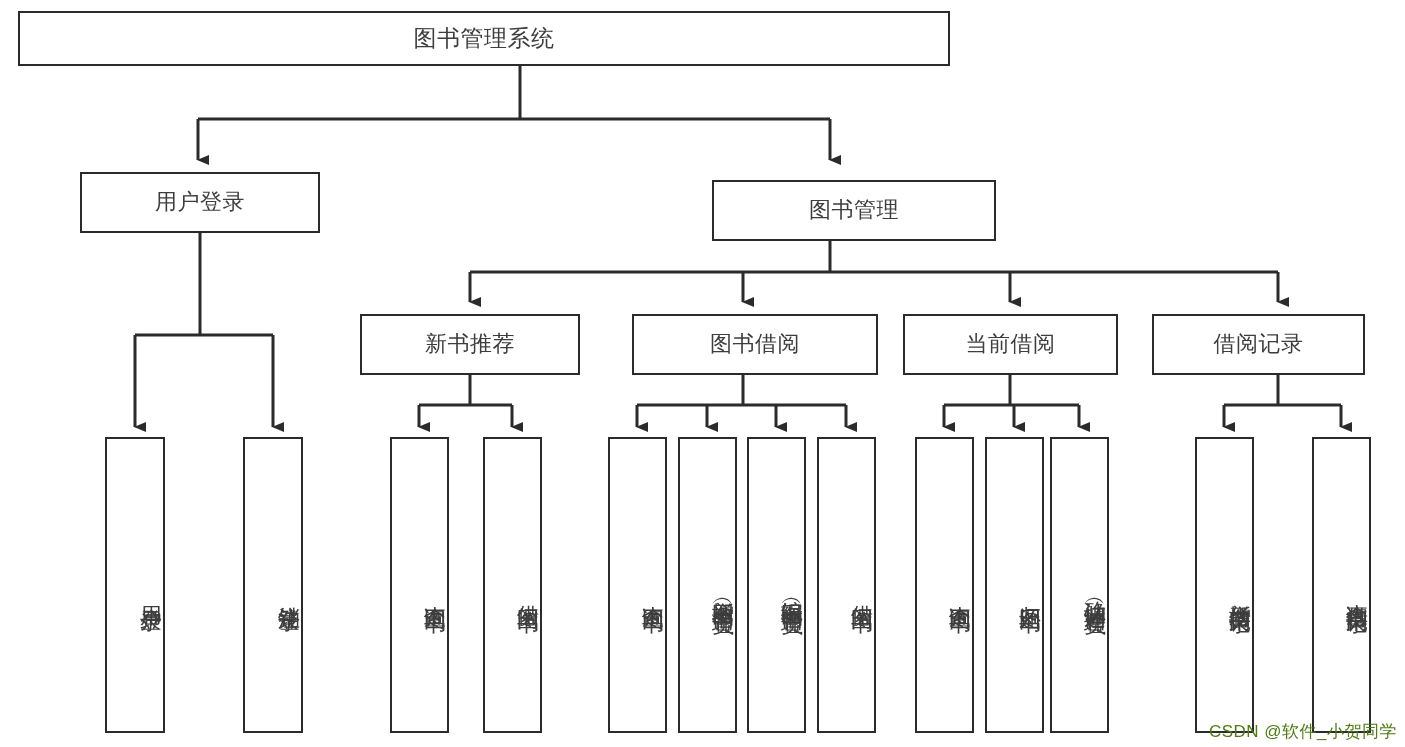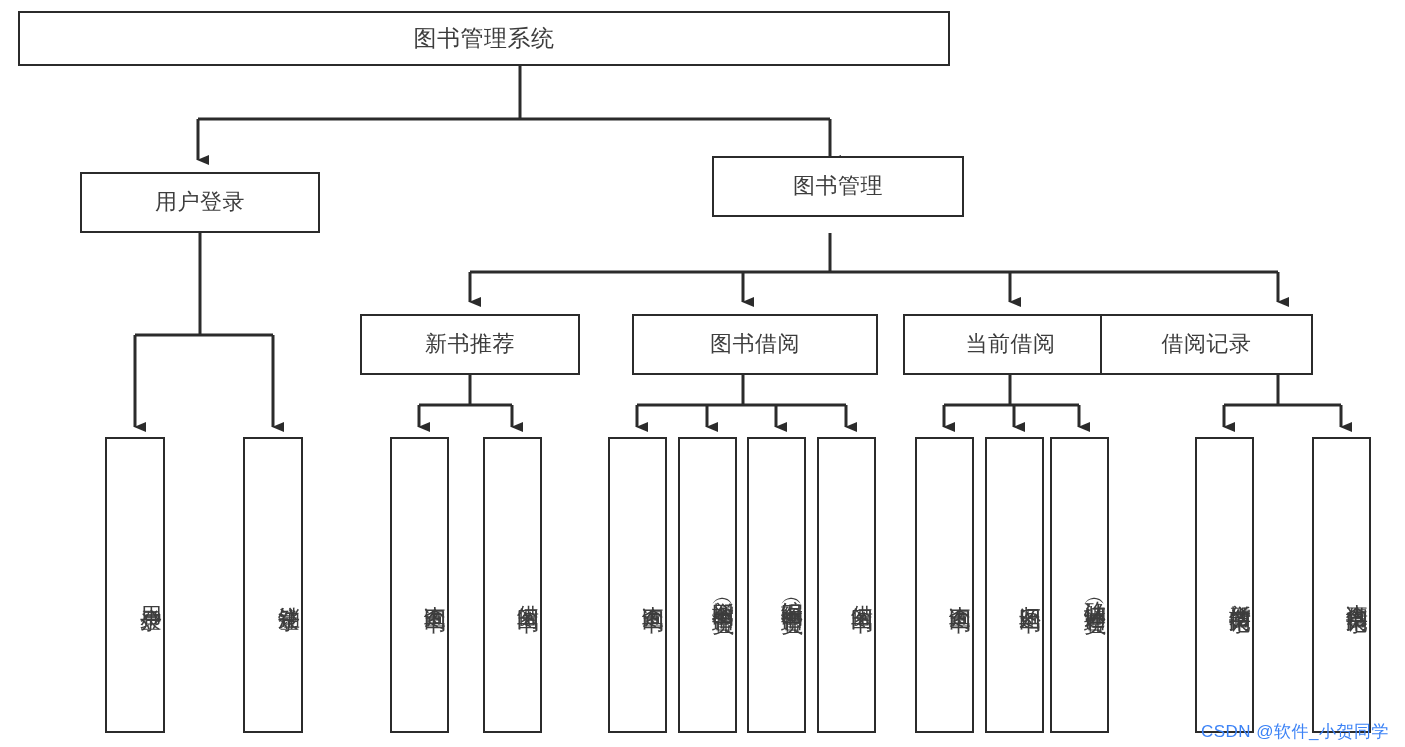--- a/index.html
+++ b/index.html
@@ -51,24 +51,24 @@
     text-orientation: upright;
     align-items: flex-start;
     justify-content: center;
     padding-top: 14px;
     line-height: 1.05;
     letter-spacing: 2px;
     white-space: nowrap;
   }
   .watermark {
     position: absolute;
-    right: 16px;
+    right: 8px;
     bottom: 4px;
     font-size: 17px;
-    color: #3b82f6;
+    color: #4d7c0f;
     letter-spacing: 0.5px;
     white-space: nowrap;
   }
 </style>
 </head>
 <body>
 
 <div id="canvas">
 
   <svg id="wires" viewBox="0 0 1405 747" width="1405" height="747" xmlns="http://www.w3.org/2000/svg">
@@ -117,26 +117,26 @@
       <path d="M1278,375 L1278,405"></path>
       <path d="M1224,405 L1341,405"></path>
       <path d="M1224,405 L1224,427" marker-end="url(#arw)"></path>
       <path d="M1341,405 L1341,427" marker-end="url(#arw)"></path>
     </g>
   </svg>
 
   <div class="node h root" style="left:18px; top:11px; width:932px; height:55px;">图书管理系统</div>
 
   <div class="node h" style="left:80px; top:172px; width:240px; height:61px;">用户登录</div>
-  <div class="node h" style="left:712px; top:156px; width:252px; height:61px;">图书管理</div>
+  <div class="node h" style="left:712px; top:180px; width:284px; height:61px;">图书管理</div>
 
   <div class="node h" style="left:360px; top:314px; width:220px; height:61px;">新书推荐</div>
   <div class="node h" style="left:632px; top:314px; width:246px; height:61px;">图书借阅</div>
   <div class="node h" style="left:903px; top:314px; width:215px; height:61px;text-align:center;">当前借阅</div>
-  <div class="node h" style="left:1100px; top:314px; width:213px; height:61px;">借阅记录</div>
+  <div class="node h" style="left:1152px; top:314px; width:213px; height:61px;">借阅记录</div>
 
   <div class="node v" style="left:105px; top:437px; width:60px; height:296px;">用户登录</div>
   <div class="node v" style="left:243px; top:437px; width:60px; height:296px;">注销登录</div>
 
   <div class="node v" style="left:390px; top:437px; width:59px; height:296px;">查询图书</div>
   <div class="node v" style="left:483px; top:437px; width:59px; height:296px;">借阅图书</div>
 
   <div class="node v" style="left:608px; top:437px; width:59px; height:296px;">查询图书</div>
   <div class="node v" style="left:678px; top:437px; width:59px; height:296px;">新增图书（管理员）</div>
   <div class="node v" style="left:747px; top:437px; width:59px; height:296px;">编辑图书（管理员）</div>

